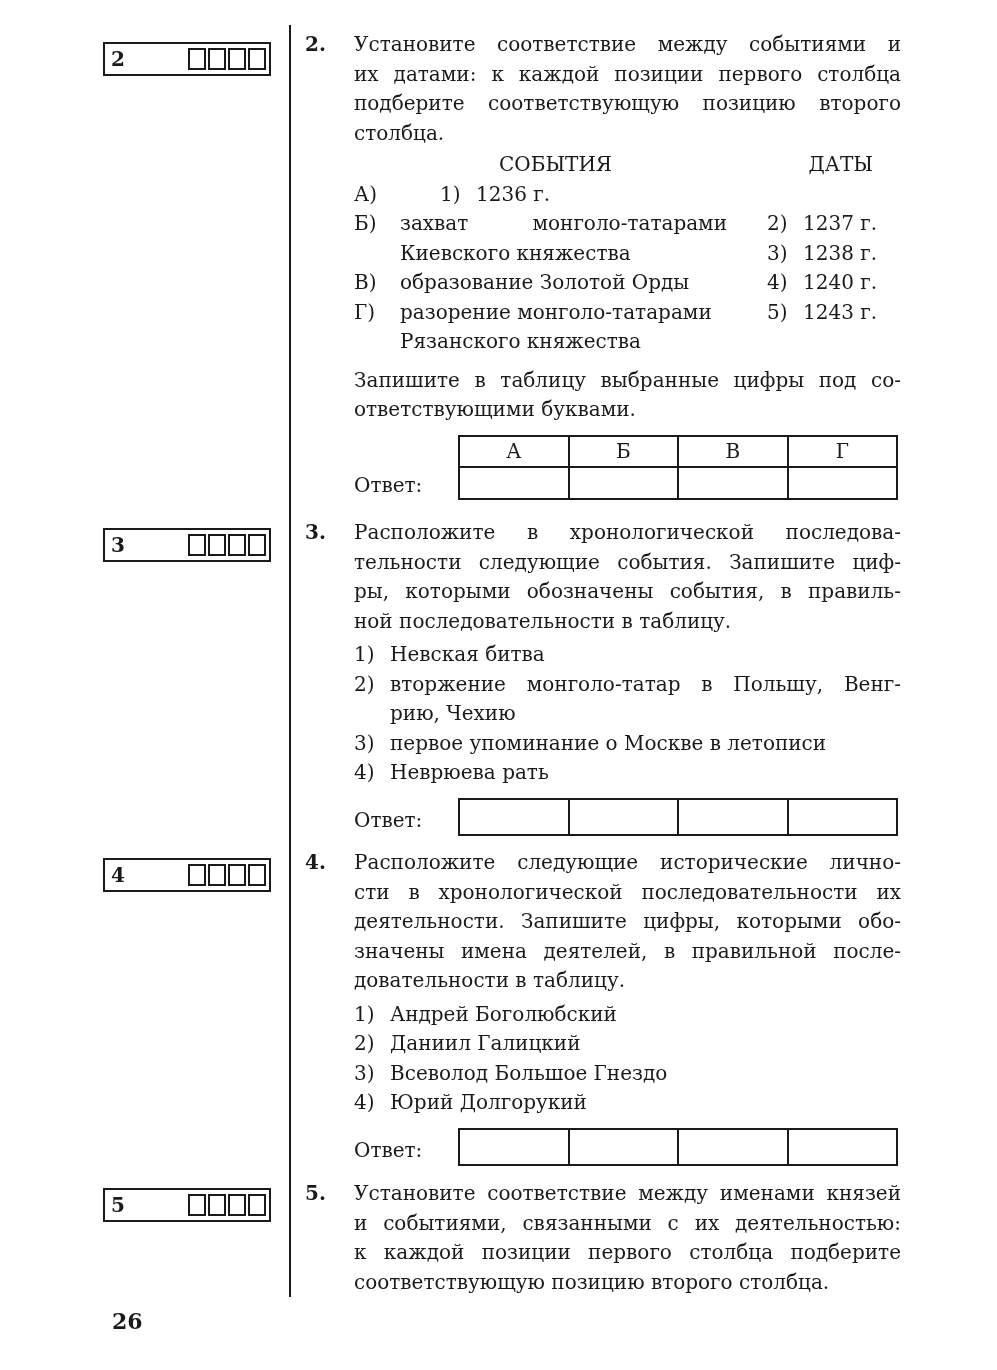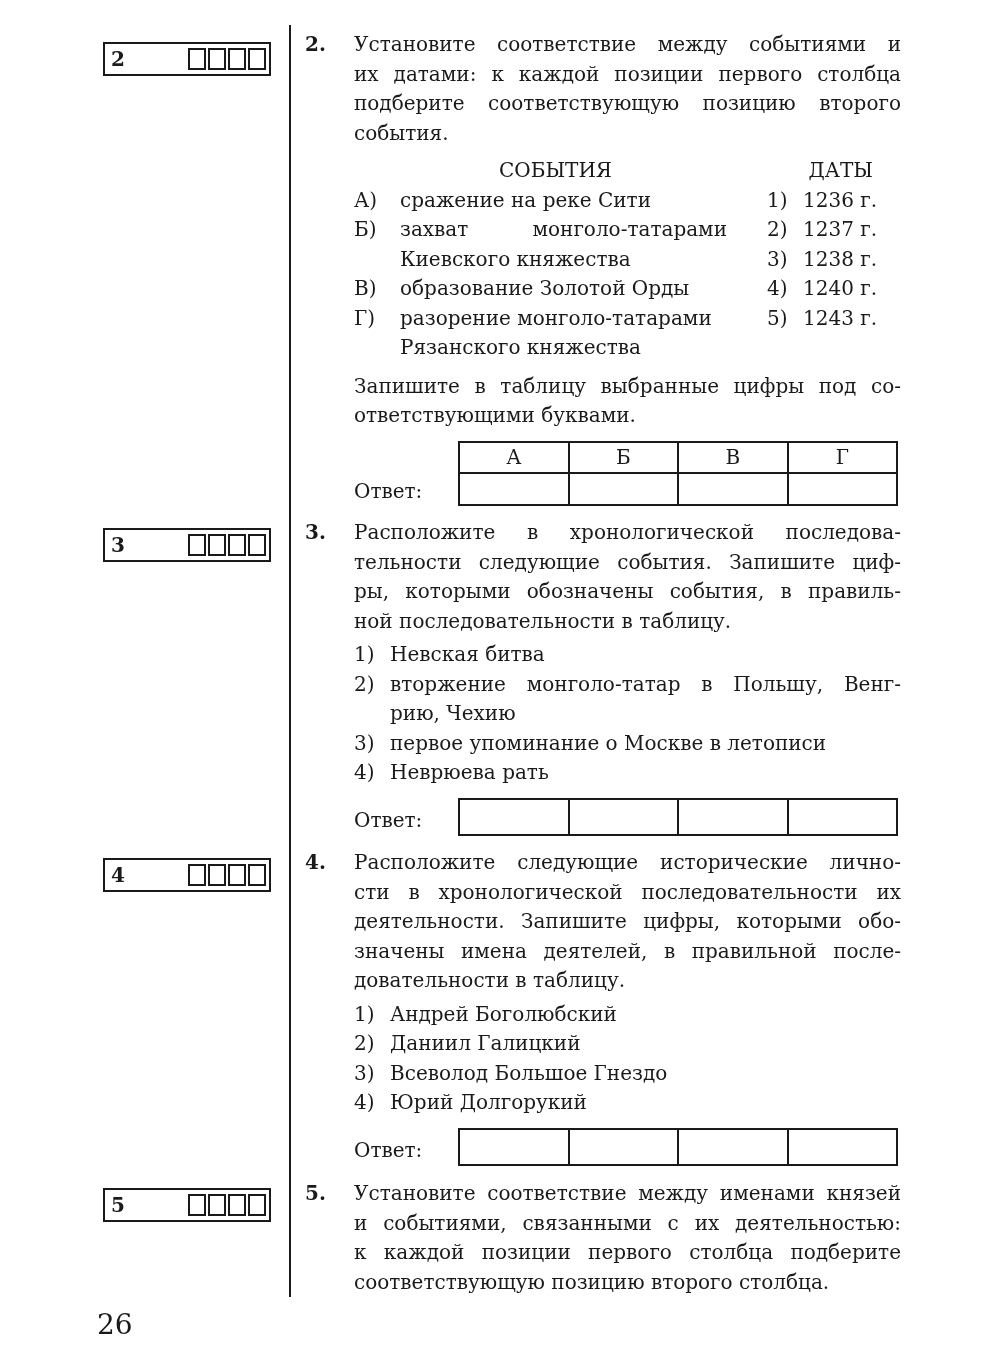--- a/index.html
+++ b/index.html
@@ -27,21 +27,21 @@
   .match-row .txt { width: 327px; flex: none; }
   .match-row .dl { width: 36px; flex: none; margin-left: 40px; }
   .match-row .dv { flex: none; text-align: center; }
   .list-row { display: flex; }
   .list-row .lbl { width: 36px; flex: none; }
   .list-row .txt { flex: 1; }
   .answer { display: flex; align-items: flex-end; margin-top: 10px; }
   .answer .alabel { width: 104px; flex: none; padding-top: 6px; }
   table.ans { border-collapse: collapse; width: 440px; }
   table.ans td { border: 2px solid #1a1a1a; width: 25%; height: 28px; text-align: center; font-size: 20px; padding: 0; }
-  .page-num { position: absolute; left: 97px; top: 1308px; font-weight: normal; font-size: 28px; }
+  .page-num { position: absolute; left: 112px; top: 1308px; font-weight: bold; font-size: 22px; }
 </style>
 </head>
 <body>
 
 <div class="vline"></div>
 
 <div class="side-box" style="top:42px">
   <span class="num">2</span>
   <div class="cells">
       <div class="cell"></div>
@@ -77,28 +77,27 @@
       <div class="cell"></div>
     </div>
 </div>
 
 <div class="task" style="top:30px">
   <span class="tnum">2.</span>
   <div class="body">
     <div class="just">Установите соответствие между событиями и</div>
     <div class="just">их датами: к каждой позиции первого столбца</div>
     <div class="just">подберите соответствующую позицию второго</div>
-    <div class="plain">события.</div>
-    <div class="col-head" style="margin-top:8px">
+    <div class="plain">столбца.</div>
+    <div class="col-head" style="margin-top:2px">
       <span>СОБЫТИЯ</span>
       <span>ДАТЫ</span>
     </div>
     <div class="match-row">
       <span class="lbl">А)</span>
-      <span class="txt">сражение на реке Сити</span>
       <span class="dl">1)</span>
       <span class="dv">1236 г.</span>
     </div>
     <div class="match-row">
       <span class="lbl">Б)</span>
       <span class="txt just">захват монголо-татарами</span>
       <span class="dl">2)</span>
       <span class="dv">1237 г.</span>
     </div>
     <div class="match-row">

